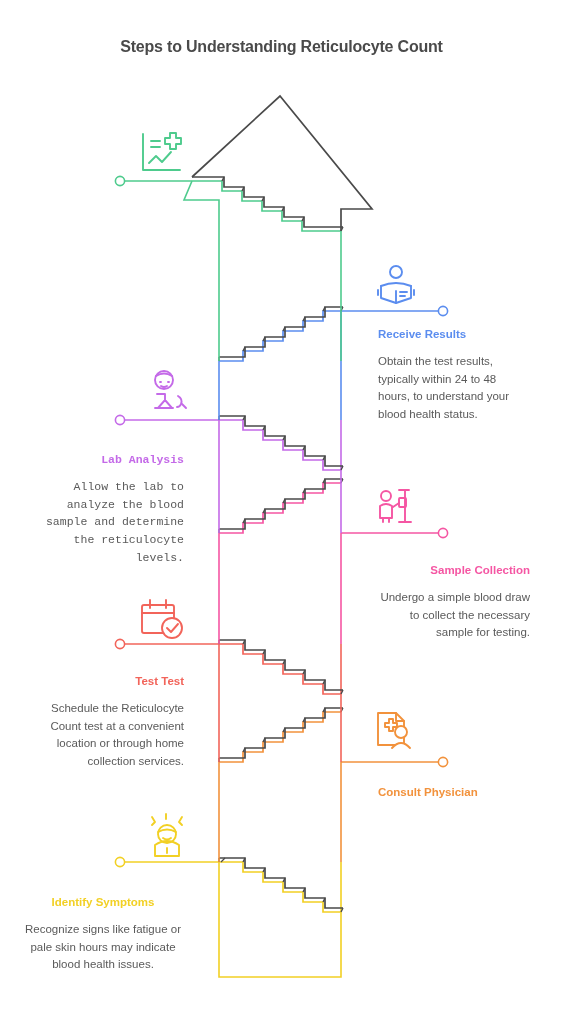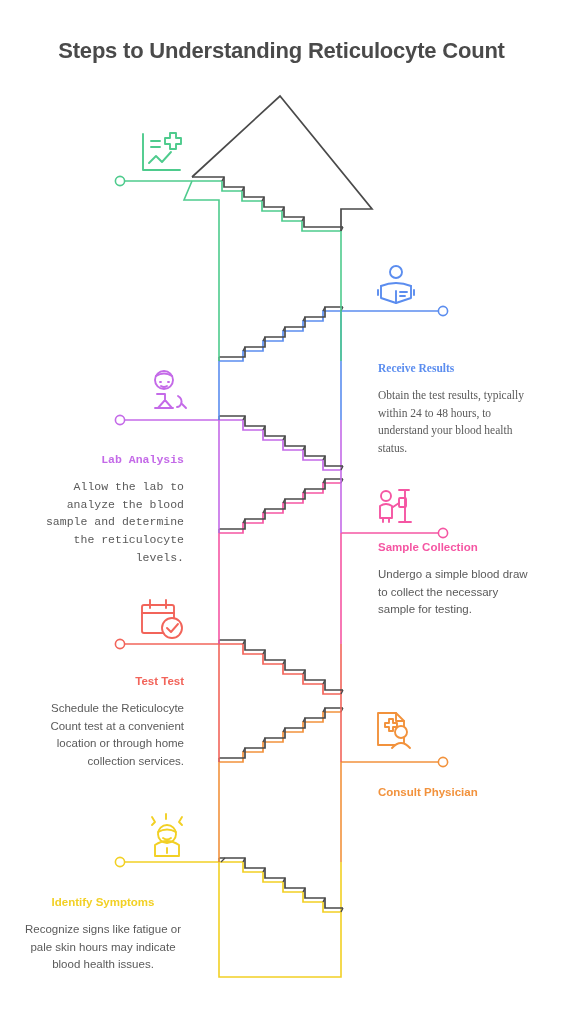--- a/index.html
+++ b/index.html
@@ -8,21 +8,21 @@
     background: #ffffff;
     font-family: "Liberation Sans", sans-serif;
     overflow: hidden;
   }
   #stage { position: relative; width: 563px; height: 1024px; background: #fff; }
 
   #title {
     position: absolute;
     left: 0; right: 0; top: 38px;
     text-align: center;
-    font-size: 22px;
+    font-size: 16px;
     font-weight: bold;
     color: #4a4a4a;
     letter-spacing: -0.2px;
   }
 
   svg#art { position: absolute; left: 0; top: 0; width: 563px; height: 1024px; }
 
   .blk { position: absolute; }
   .blk .hd {
     font-size: 11.5px;
@@ -201,31 +201,31 @@
       <path d="M163 838 q4 3 8 0"></path>
       <path d="M155 845 q12 -8 24 0 v11 h-24 z"></path>
       <path d="M167 848 v5"></path>
       <path d="M152 817 l3 5 l-3 3"></path>
       <path d="M182 817 l-3 5 l3 3"></path>
       <path d="M166 814 v5"></path>
     </g>
   </svg>
 
 
-  <div class="blk right" style="left:378px; top:362px; width:152px;font-family:Liberation Serif, serif;">
+  <div class="blk right" style="left:378px; top:328px; width:152px;">
     <div class="hd" style="color:#5b8def;">Receive Results</div>
     <div class="bd">Obtain the test results, typically within 24 to 48 hours, to understand your blood health status.</div>
   </div>
 
   <div class="blk left" style="left:22px; top:453px; width:162px;font-family:Liberation Mono, monospace;">
     <div class="hd" style="color:#c46ae8;">Lab Analysis</div>
     <div class="bd">Allow the lab to analyze the blood sample and determine the reticulocyte levels.</div>
   </div>
 
-  <div class="blk right" style="left:378px; top:541px; width:152px;">
+  <div class="blk right" style="left:378px; top:564px; width:152px;text-align:right;">
     <div class="hd" style="color:#f556a3;">Sample Collection</div>
     <div class="bd">Undergo a simple blood draw to collect the necessary sample for testing.</div>
   </div>
 
   <div class="blk left" style="left:22px; top:675px; width:162px;">
     <div class="hd" style="color:#f2645a;">Test Test</div>
     <div class="bd">Schedule the Reticulocyte Count test at a convenient location or through home collection services.</div>
   </div>
 
   <div class="blk right" style="left:378px; top:786px; width:152px;">

